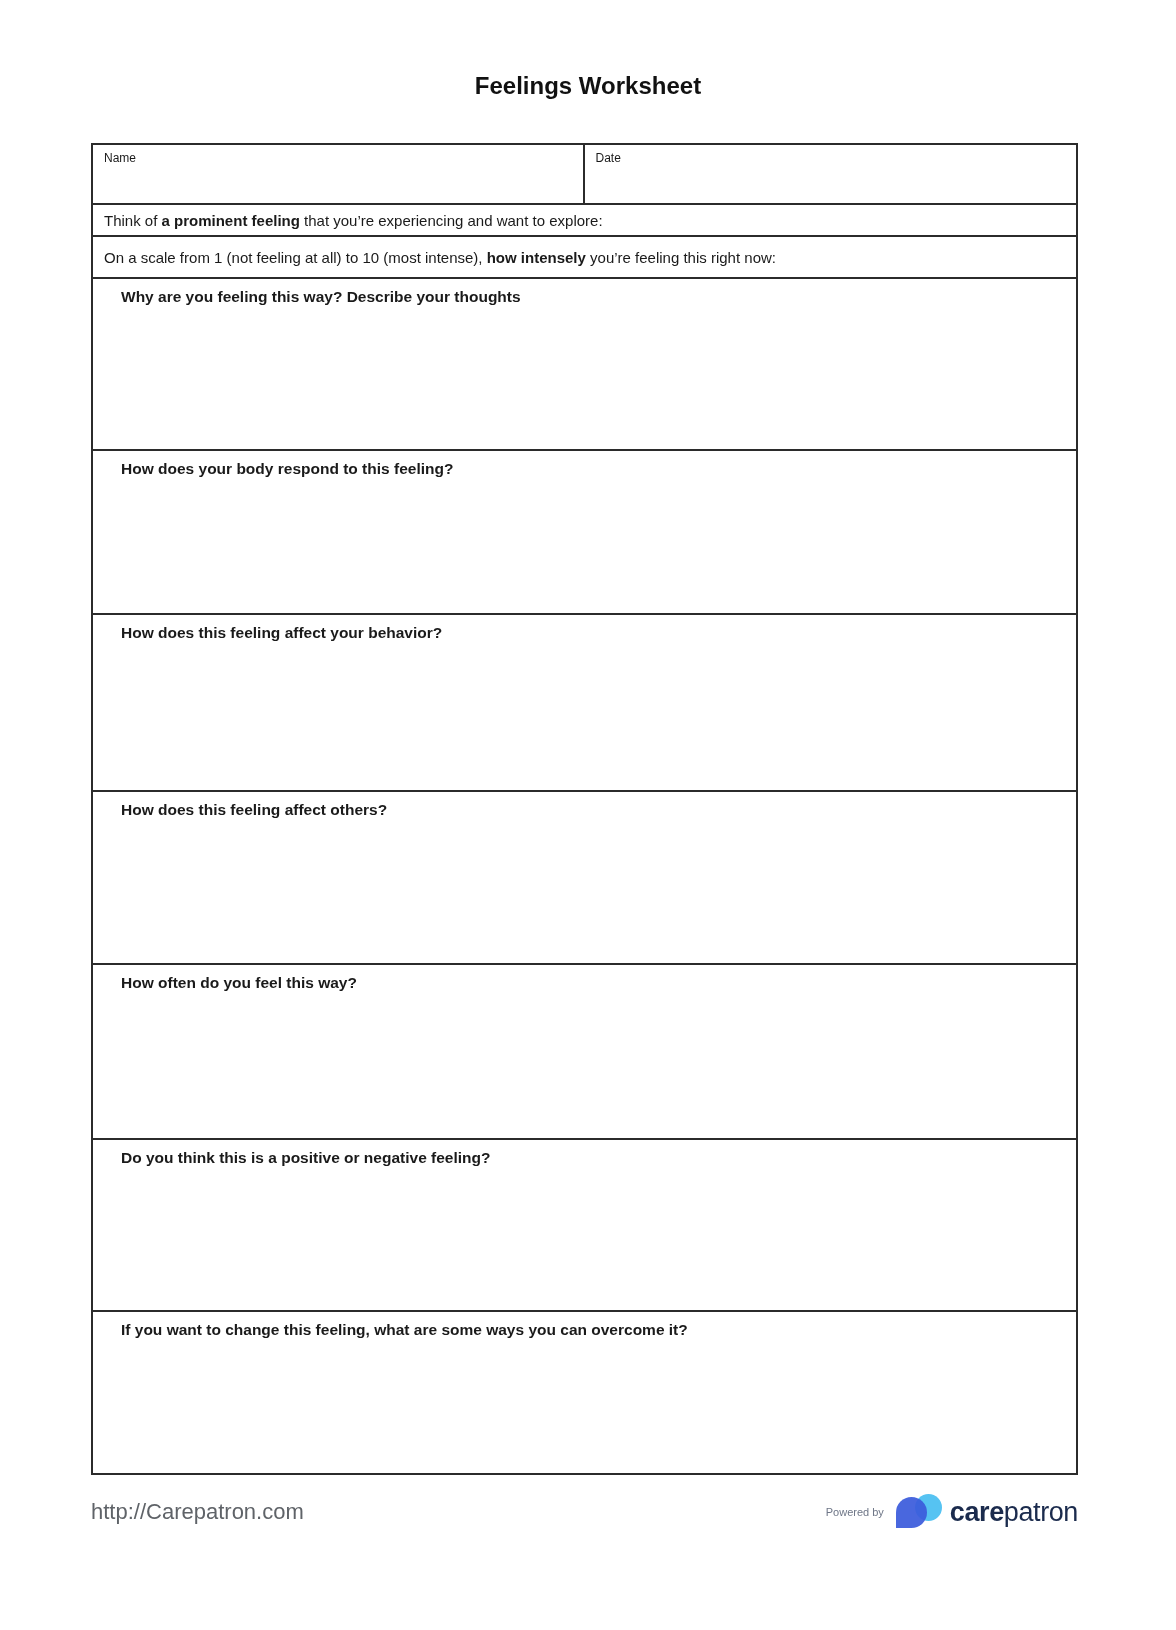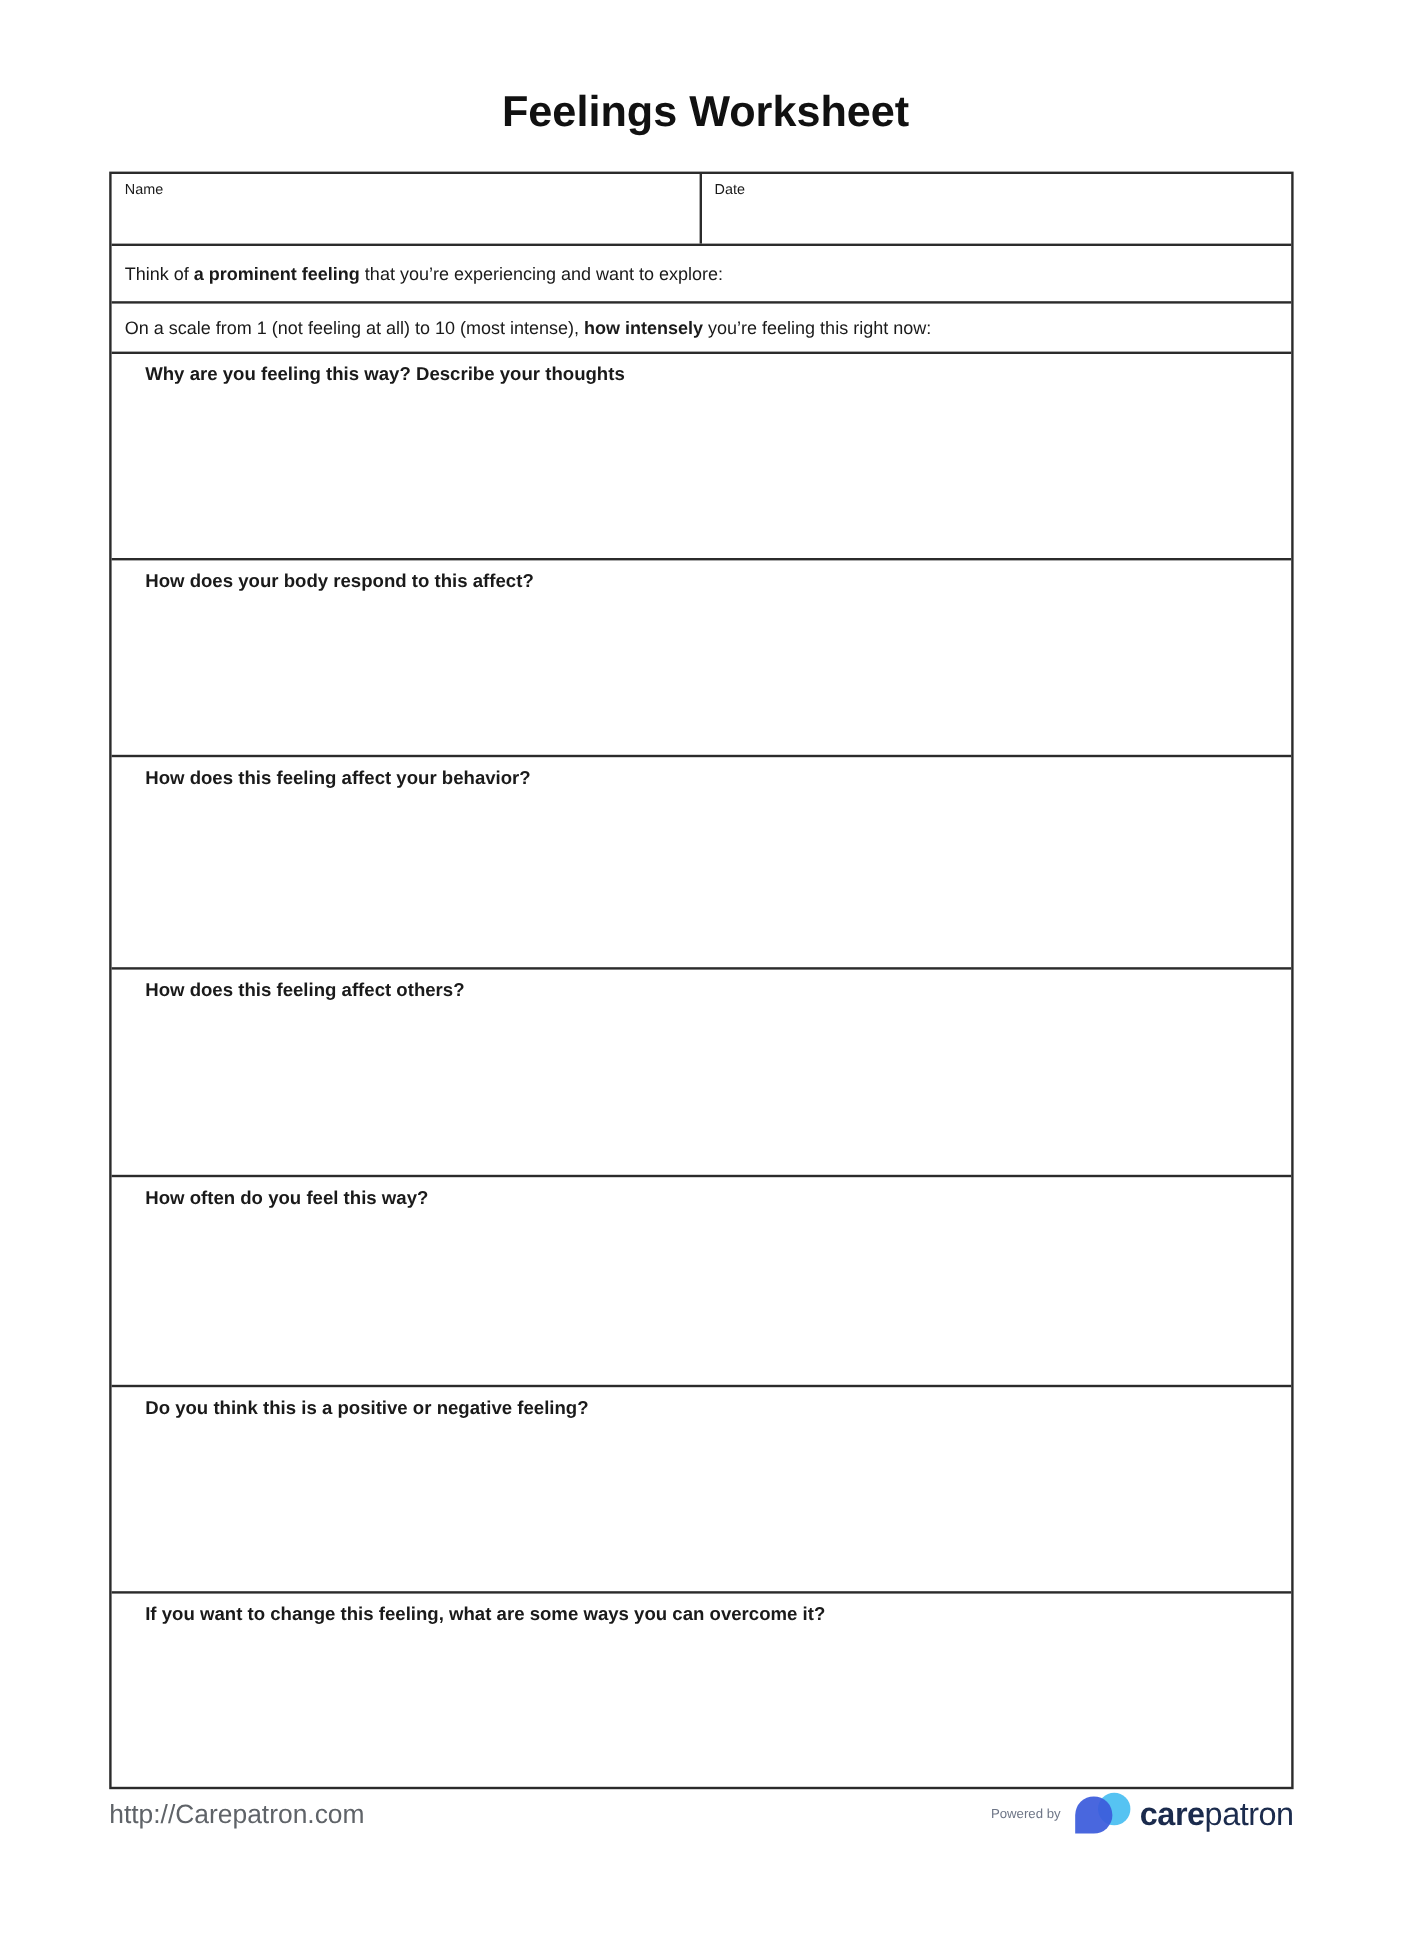--- a/index.html
+++ b/index.html
@@ -10,21 +10,21 @@
     background: #ffffff;
     font-family: "Liberation Sans", sans-serif;
     color: #1a1a1a;
   }
   .sheet { position: relative; width: 1176px; height: 1630px; overflow: hidden; }
 
   .title {
     margin: 0;
     padding-top: 72px;
     text-align: center;
-    font-size: 36px;
+    font-size: 24px;
     font-weight: 700;
     color: #111111;
   }
 
   .form-table {
     position: absolute;
     left: 91px;
     top: 143px;
     width: 987px;
     border: 2px solid #2b2b2b;
@@ -38,21 +38,21 @@
   .name-cell { width: 50%; border-right: 2px solid #2b2b2b; }
   .date-cell { flex: 1; }
 
   .prompt-row {
     display: flex;
     align-items: center;
     padding: 0 11px;
     font-size: 15px;
     line-height: 19px;
   }
-  .prompt-row.p1 { height: 48px; }
+  .prompt-row.p1 { height: 32px; }
   .prompt-row.p2 { height: 42px; }
   .prompt-row b { font-weight: 700; }
 
   .question-box {
     padding: 8px 28px;
     font-size: 15.5px;
     font-weight: 700;
     line-height: 20px;
   }
 
@@ -115,21 +115,21 @@
 
     <div class="row prompt-row p2">
       <span><span>On a scale from 1 (not feeling at all) to 10 (most intense), </span><b>how intensely</b><span> you’re feeling this right now:</span></span>
     </div>
 
     <div class="row question-box" style="height:172px">
       <div>Why are you feeling this way? Describe your thoughts</div>
     </div>
 
     <div class="row question-box" style="height:164px">
-      <div>How does your body respond to this affect?</div>
+      <div>How does your body respond to this feeling?</div>
     </div>
 
     <div class="row question-box" style="height:177px">
       <div>How does this feeling affect your behavior?</div>
     </div>
 
     <div class="row question-box" style="height:173px">
       <div>How does this feeling affect others?</div>
     </div>
 

